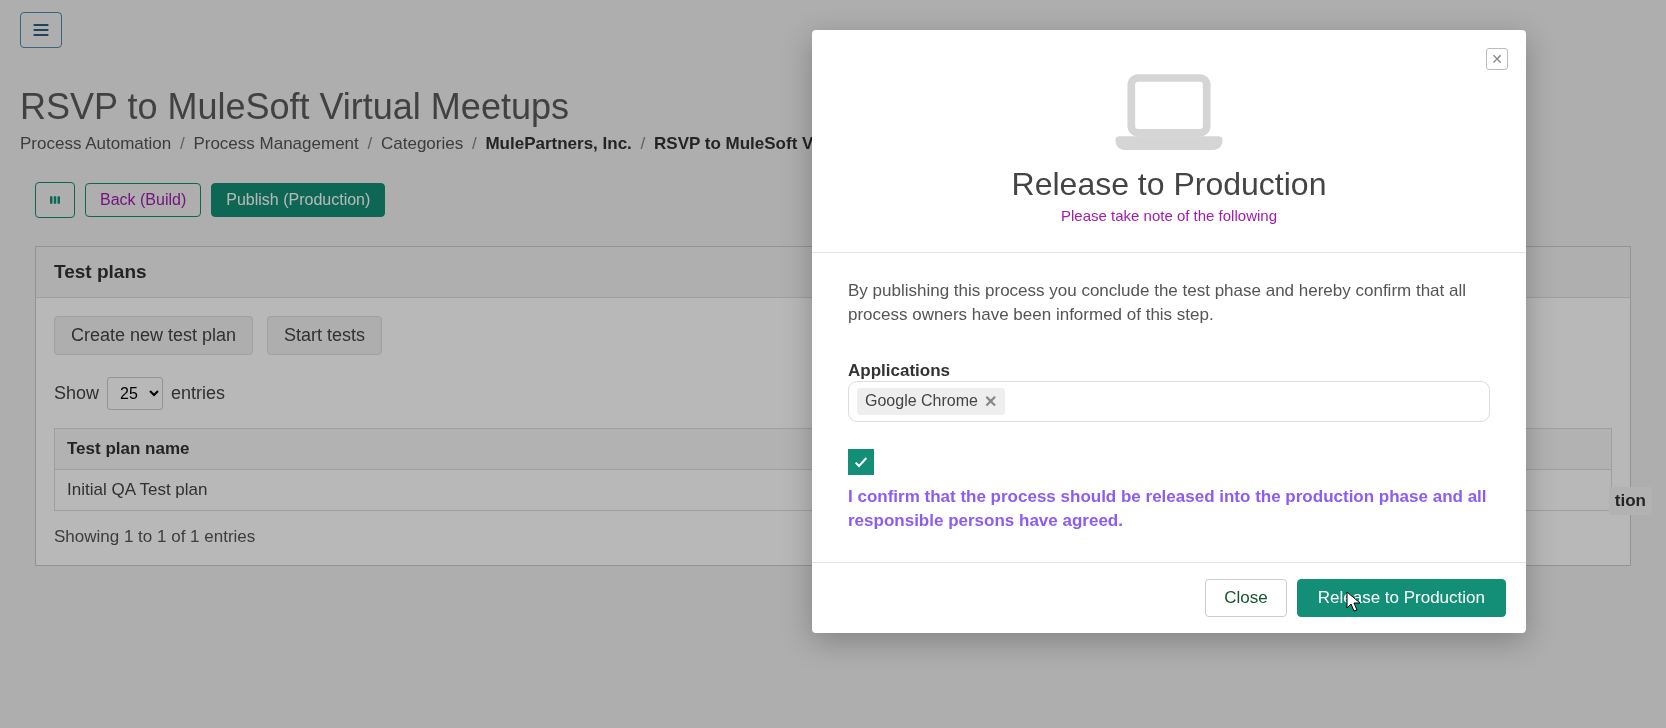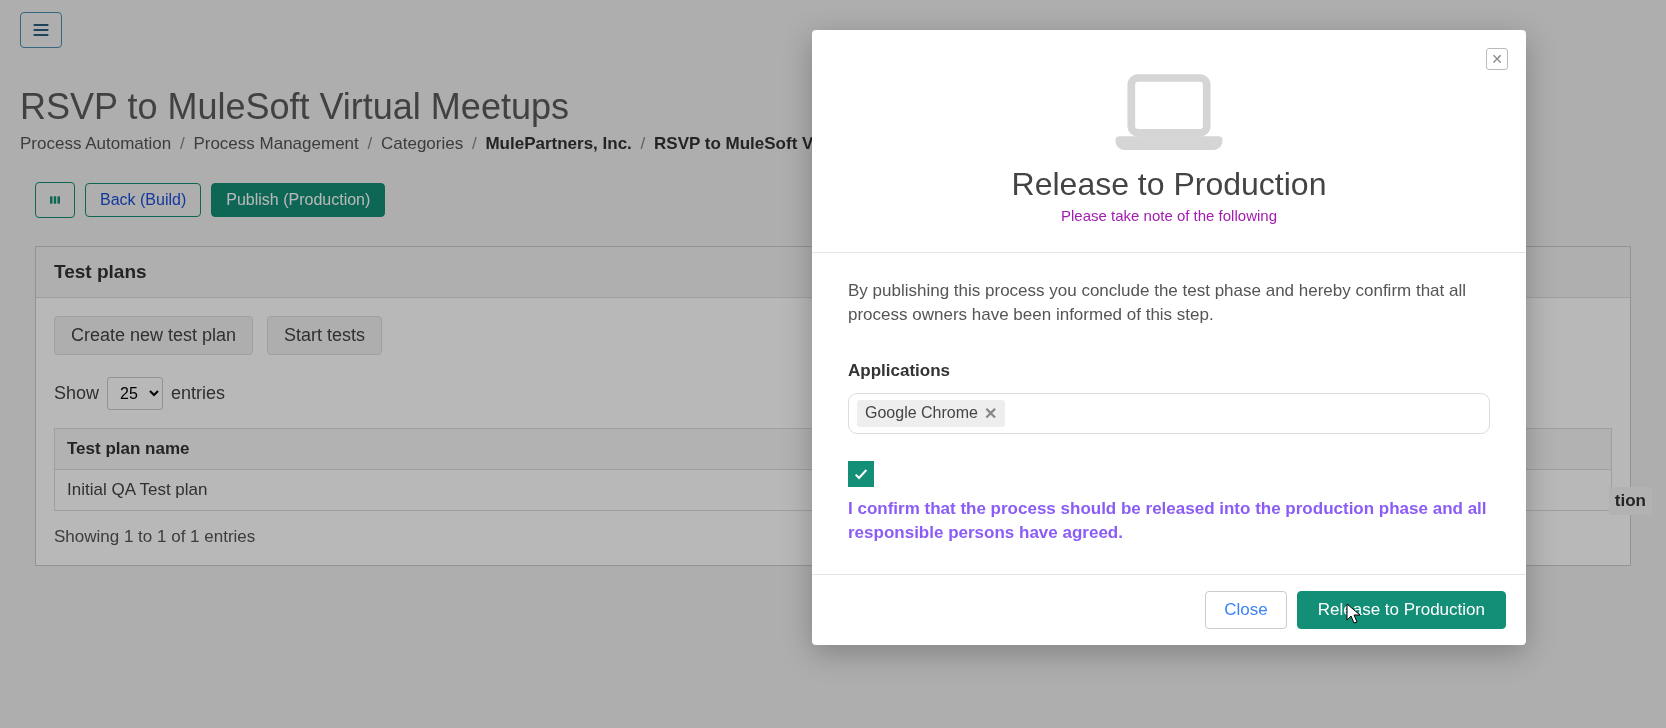--- a/index.html
+++ b/index.html
@@ -57,21 +57,21 @@
   .btn {
     border-radius: 4px;
     padding: 7px 14px;
     font-size: 16px;
     cursor: pointer;
     border: 1px solid transparent;
     font-family: inherit;
   }
   .btn-outline-teal {
     border-color: #148f77;
-    color: #1d4ed8;
+    color: #a21caf;
     background: transparent;
     text-align: right;
   }
   .btn-teal {
     background: #148f77;
     color: #fff;
     border-color: #148f77;
   }
   .btn-icon-only {
     width: 40px; height: 36px;
@@ -204,21 +204,21 @@
   .modal-body p.lead {
     font-size: 17px;
     color: #555;
     line-height: 1.4;
     margin-bottom: 34px;
   }
   .modal-body .label {
     font-weight: 700;
     font-size: 17px;
     color: #333;
-    margin-bottom: 12px;
+    margin-bottom: 0;
   }
   .chip-box {
     border: 1px solid #ddd;
     border-radius: 9px;
     padding: 6px 8px;
     display: flex;
     flex-wrap: wrap;
     gap: 6px;
     min-height: 40px;
     margin-bottom: 26px;
@@ -254,21 +254,21 @@
   .modal-footer {
     border-top: 1px solid #e5e5e5;
     padding: 16px 20px;
     display: flex;
     justify-content: flex-end;
     gap: 10px;
   }
   .btn-outline-grey {
     border: 1px solid #ccc;
     background: #fff;
-    color: #3b82f6;
+    color: #14532d;
     font-size: 17px;
     padding: 8px 18px;
   }
   .btn-teal-lg {
     background: #148f77;
     color: #fff;
     border: 1px solid #148f77;
     font-size: 17px;
     padding: 8px 20px;
     position: relative;

